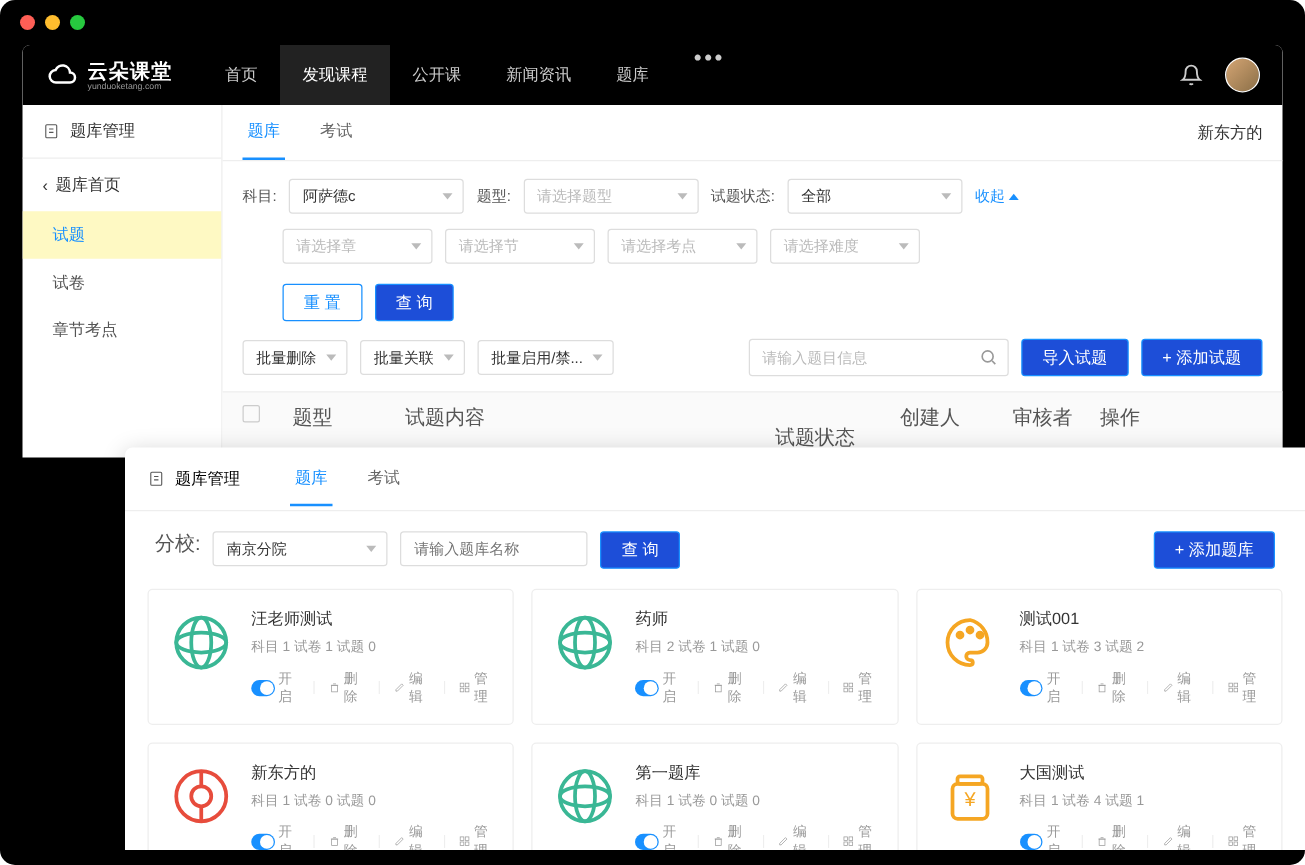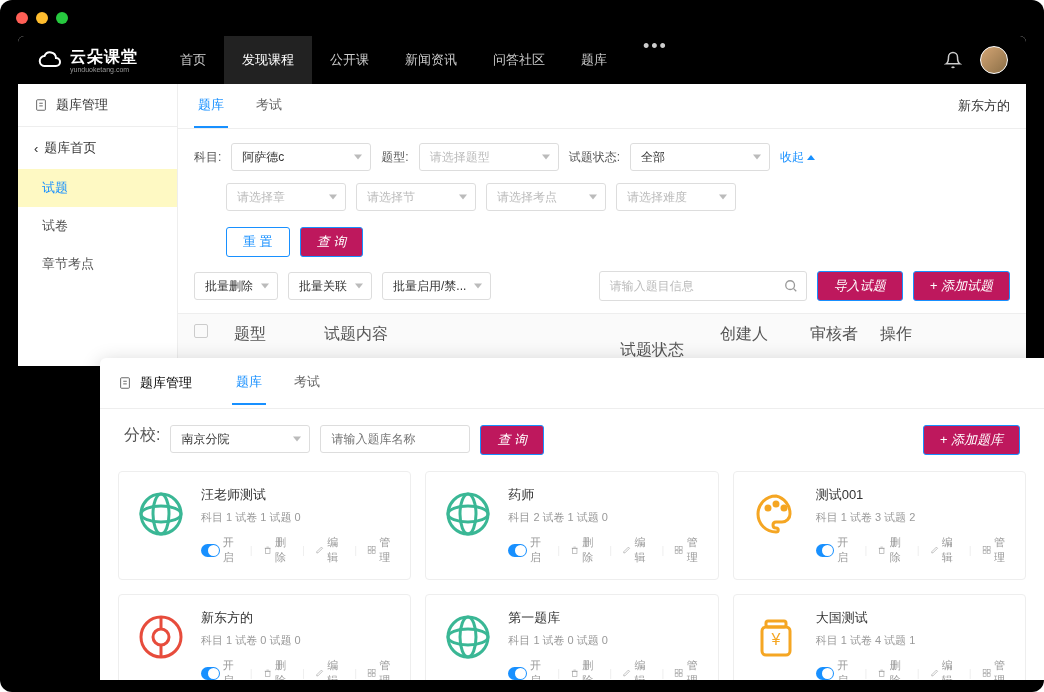--- a/index.html
+++ b/index.html
@@ -45,21 +45,21 @@
 .select { height: 28px; border: 1px solid #ddd; border-radius: 3px; padding: 0 24px 0 10px; font-size: 12px; color: #333; background: #fff; position: relative; display: inline-flex; align-items: center; min-width: 120px; cursor: pointer; }
 .select.wide { min-width: 140px; }
 .select::after { content: ''; position: absolute; right: 8px; top: 50%; width: 0; height: 0; border-left: 4px solid transparent; border-right: 4px solid transparent; border-top: 5px solid #bbb; transform: translateY(-50%); }
 .select.placeholder { color: #bbb; }
 .collapse-link { color: #1890ff; font-size: 12px; cursor: pointer; display: flex; align-items: center; gap: 3px; }
 .collapse-link::after { content: ''; width: 0; height: 0; border-left: 4px solid transparent; border-right: 4px solid transparent; border-bottom: 5px solid #1890ff; }
 
 .filter-row2 { display: flex; gap: 10px; padding: 6px 16px 6px 48px; }
 .btn-row { display: flex; gap: 10px; padding: 10px 16px 14px 48px; }
 .btn { height: 30px; padding: 0 16px; border-radius: 3px; font-size: 13px; cursor: pointer; display: inline-flex; align-items: center; border: 1px solid #ddd; background: #fff; color: #555; }
-.btn.primary { background: #be185d; border-color: #1890ff; color: #fff; font-style: italic; }
+.btn.primary { background: #1d4ed8; border-color: #1890ff; color: #fff; }
 .btn.outline-primary { border-color: #1890ff; color: #1890ff; background: #fff; }
 
 .toolbar-row { display: flex; align-items: center; gap: 10px; padding: 0 16px 12px; }
 .toolbar-right { margin-left: auto; display: flex; gap: 10px; align-items: center; }
 .search-box { height: 30px; border: 1px solid #ddd; border-radius: 3px; padding: 0 30px 0 10px; font-size: 12px; width: 208px; position: relative; display: flex; align-items: center; color: #bbb; }
 .search-box .mag { position: absolute; right: 8px; width: 14px; height: 14px; }
 
 .table { width: 100%; }
 .table-head { display: flex; background: #fafafa; padding: 10px 16px; font-size: 16px; color: #555; border-top: 1px solid #eee; border-bottom: 1px solid #eee; }
 .table-row { display: flex; padding: 14px 16px; font-size: 12px; color: #555; align-items: center; }
@@ -119,21 +119,20 @@
         <div>
           <div class="logo-text">云朵课堂</div>
           <div class="logo-sub">yunduoketang.com</div>
         </div>
       </div>
       <div class="nav-items">
         <div class="nav-item">首页</div>
         <div class="nav-item active">发现课程</div>
         <div class="nav-item">公开课</div>
         <div class="nav-item">新闻资讯</div>
-        <div class="nav-item">问答社区</div>
         <div class="nav-item">题库</div>
         <div class="nav-dots">•••</div>
       </div>
       <div class="nav-right">
         <svg class="bell-icon" viewBox="0 0 24 24" fill="none" stroke="#ccc" stroke-width="2">
             <path d="M18 8A6 6 0 006 8c0 7-3 9-3 9h18s-3-2-3-9M13.7 21a2 2 0 01-3.4 0"></path>
           </svg>
         <div class="avatar"></div>
       </div>
     </div>

